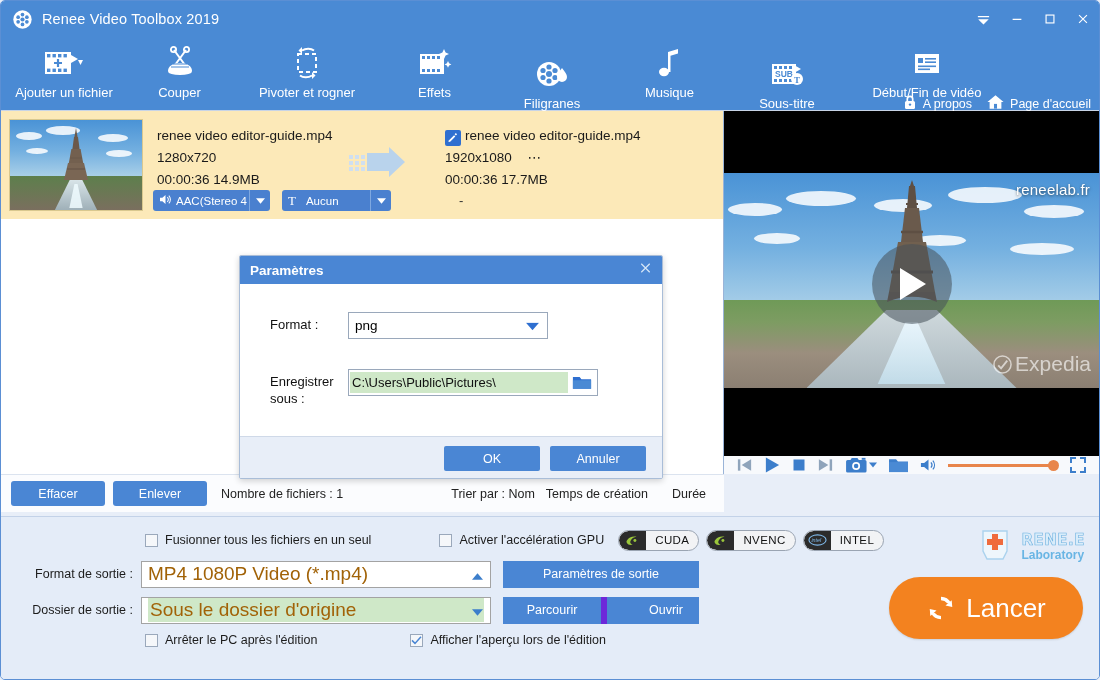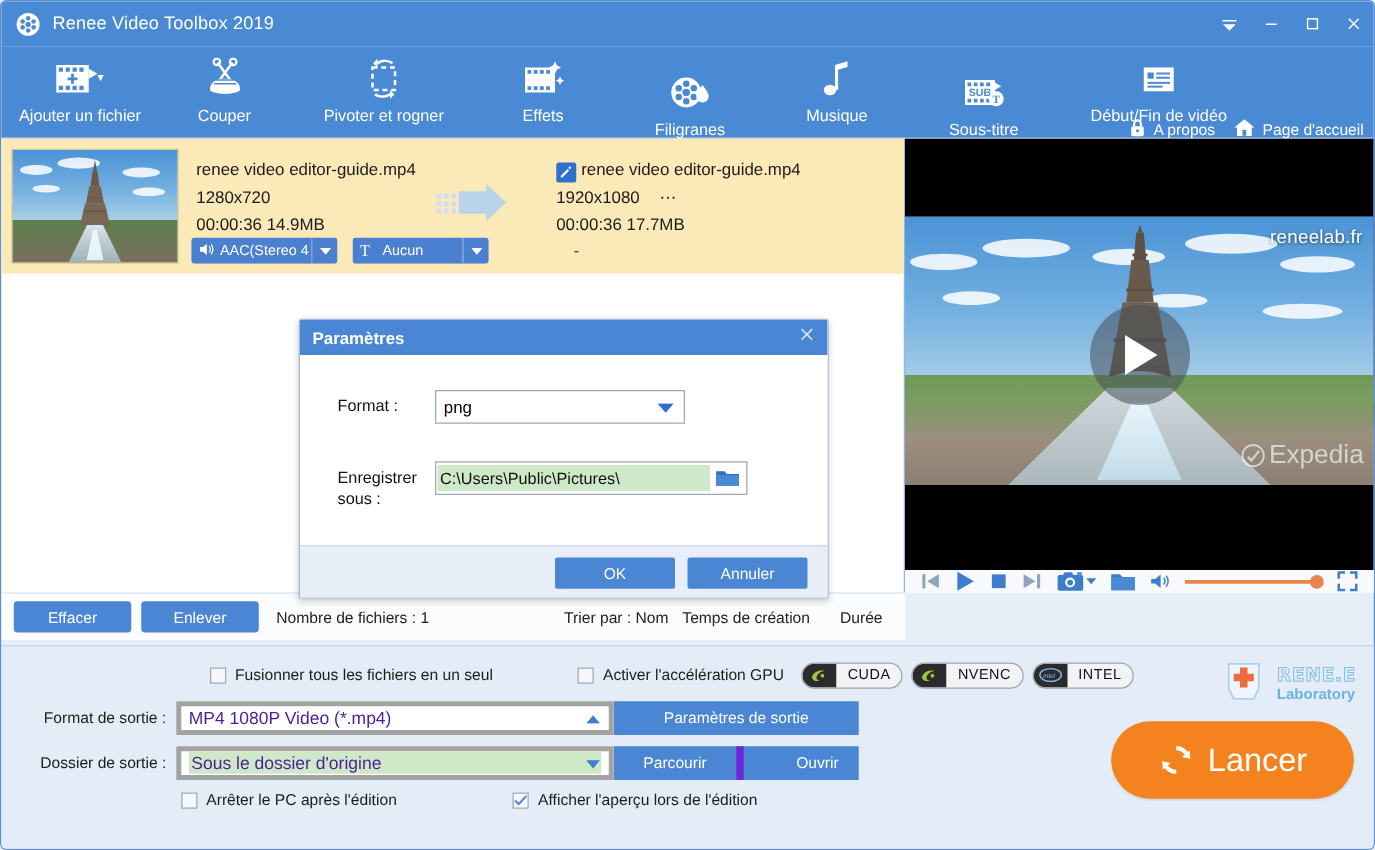--- a/index.html
+++ b/index.html
@@ -187,44 +187,44 @@
   .bottom {
     position: absolute; left: 0; right: 0; bottom: 0; height: 163px;
     background: #e4ecf8; border-top: 1px solid #c3d2e8;
     padding: 10px 0 0 0;
   }
   .chk { display: inline-flex; align-items: center; gap: 7px; font-size: 12.5px; color: #1c1c1c; }
   .chk .box {
     width: 13px; height: 13px; border: 1px solid #9aa8bb; background: #f5f7fa;
     display: inline-flex; align-items: center; justify-content: center;
   }
-  .row1 { display: flex; align-items: center; padding-left: 144px; height: 26px; margin-left: 23px; }
+  .row1 { display: flex; align-items: center; padding-left: 144px; height: 26px; }
   .gpu-badges { display: flex; gap: 7px; margin-left: 14px; }
   .badge {
     display: flex; align-items: center; height: 21px;
     border: 1px solid #9aa4b2; border-radius: 11px; overflow: hidden;
     background: #f2f3f5;
   }
   .badge .b-logo {
     width: 27px; height: 19px; background: #2b2b2b;
     display: flex; align-items: center; justify-content: center;
     border-radius: 10px 0 0 10px;
   }
   .badge .b-txt { font-size: 11.5px; color: #111; padding: 0 9px; font-family: "Liberation Sans", sans-serif; letter-spacing: .4px; }
 
   .frow { display: flex; align-items: center; height: 30px; margin-top: 6px; }
   .flabel { width: 140px; text-align: right; padding-right: 8px; font-size: 12.5px; color: #1c1c1c; }
   .combo {
-    width: 350px; height: 27px; background: #fff; border: 4px solid #a3a3a3;
+    width: 350px; height: 27px; background: #fff; border: 1px solid #a3a3a3;
     display: flex; align-items: center; padding: 0 6px; position: relative;
-    font-size: 14px; color: #4c1d95;
+    font-size: 19px; color: #a16207;
   }
   .combo.green .val { background: #cfe8c8; display: block; width: 100%; padding: 1px 2px; }
   .combo .caret { position: absolute; right: 7px; top: 50%; transform: translateY(-50%); }
-  .btn-bar { display: flex; }
+  .btn-bar { display: flex; margin-left: 12px; }
   .btn-wide {
     background: #4a86d4; color: #fff; border: none; height: 27px;
     font-size: 12.5px; padding: 0 16px; font-family: inherit; cursor: default;
   }
   .btn-wide + .btn-wide { border-left: 6px solid #6d28d9; text-align: right; }
   .row-chks { display: flex; align-items: center; margin-top: 8px; padding-left: 144px; gap: 93px; }
 
   .logo-rene {
     position: absolute; right: 14px; top: 8px; display: flex; align-items: center; gap: 6px;
   }

